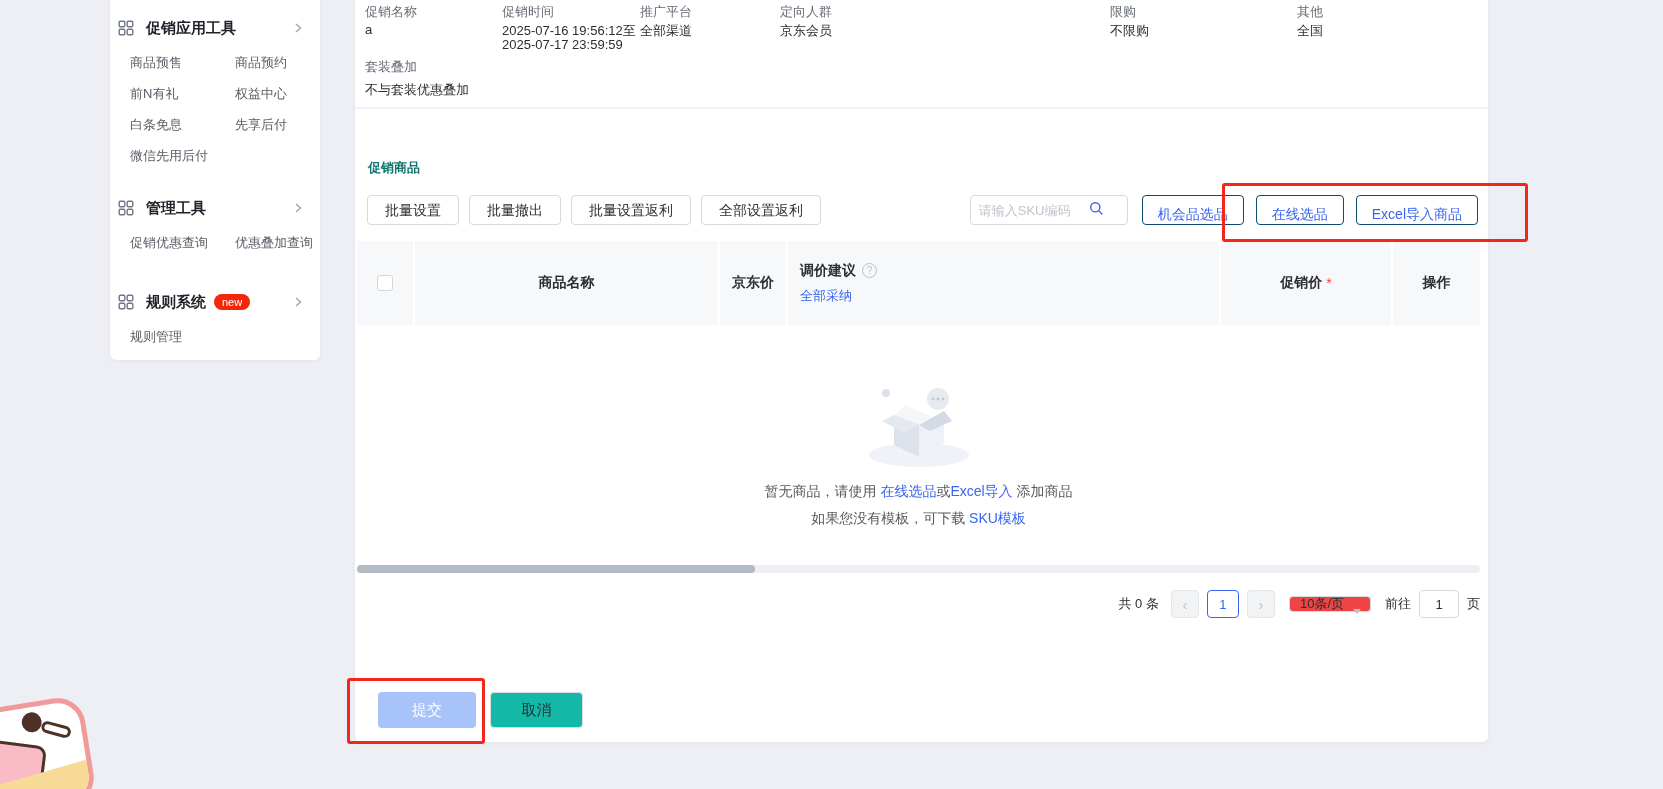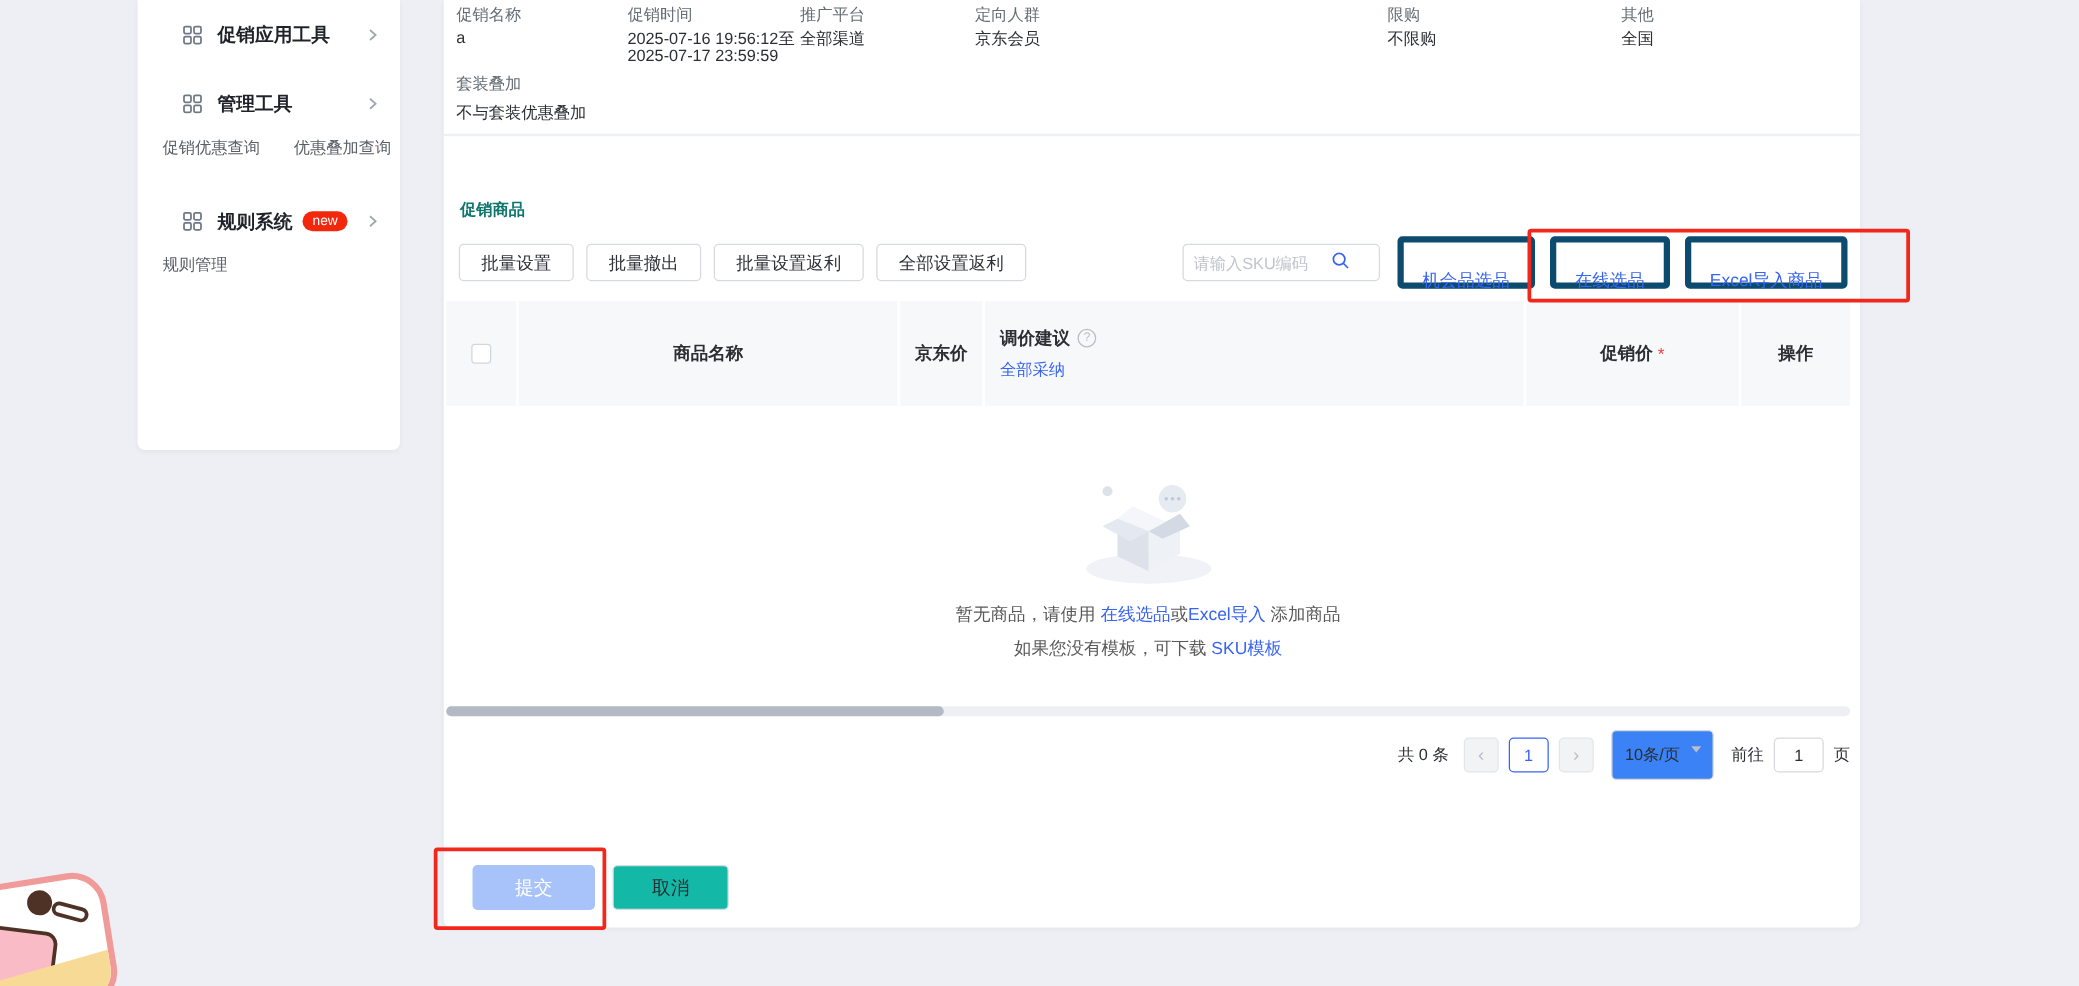--- a/index.html
+++ b/index.html
@@ -7,21 +7,21 @@
   body {
     position:relative; overflow:hidden;
     background:#edeff4;
     font-family:"Liberation Sans","DejaVu Sans",sans-serif;
     color:#262626; font-size:13px;
   }
 
   
   .sidebar { position:absolute; left:110px; top:0; width:210px; height:360px;
     background:#fff; border-radius:0 0 6px 6px; box-shadow:0 1px 4px rgba(30,40,60,.05); padding-top:16px; }
-  .side-sec-header { position:relative; display:flex; align-items:center; height:24px; padding-left:36px; cursor:pointer; }
+  .side-sec-header { position:relative; display:flex; align-items:center; height:24px; padding-left:8px; cursor:pointer; }
   .side-sec-header .sec-title { font-size:15px; font-weight:bold; color:#1f2329; margin-left:12px; }
   .side-sec-header .chev { position:absolute; right:16px; top:6px; }
   .grid-icon svg, .chev svg { display:block; }
   .badge-new { display:inline-block; margin-left:8px; background:#f2270c; color:#fff;
     font-size:11px; font-weight:normal; line-height:16px; padding:0 8px; border-radius:9px; }
   .side-items { display:grid; grid-template-columns:105px auto; margin:14px 0 0 20px; row-gap:13px; }
   .side-item { font-size:13px; color:#5a5e66; cursor:pointer; white-space:nowrap; }
   .m-top-31 { margin-top:31px; } .m-top-38 { margin-top:38px; }
 
   
@@ -42,21 +42,21 @@
   
   .toolbar { position:absolute; left:12px; right:10px; top:195px; height:30px; display:flex; align-items:center; }
   .btn-plain { height:30px; padding:0 17px; margin-right:10px; background:#fff; border:1px solid #d6d9de;
     border-radius:4px; font-size:14px; color:#2f3138; line-height:28px; cursor:pointer; white-space:nowrap; }
   .tb-spacer { flex:1; }
   .search-box { display:flex; align-items:center; width:158px; height:30px; border:1px solid #d6d9de;
     border-radius:4px; background:#fff; padding:0 8px; margin-right:14px; }
   .search-box input { border:none; outline:none; width:110px; font-size:13px; color:#333; background:transparent;
     font-family:inherit; }
   .search-box input::placeholder { color:#c0c4cc; }
-  .btn-outline { height:30px; padding:16px 15px; margin-left:12px; background:#fff; border:5px solid #0c4a6e;
+  .btn-outline { height:30px; padding:4px 15px; margin-left:12px; background:#fff; border:1px solid #0c4a6e;
     border-radius:4px; font-size:14px; color:#3864f2; line-height:28px; cursor:pointer; white-space:nowrap; }
 
   
   .thead { position:absolute; left:2px; right:8px; top:241px; height:84px; display:flex; }
   .th { background:#f7f8fa; border-right:2px solid #fff; display:flex; align-items:center;
     justify-content:center; font-size:14px; font-weight:bold; color:#2b2e33; }
   .th:last-child { border-right:none; }
   .th-cb { width:58px; }
   .th-name { width:305px; }
   .th-jd { width:68px; }
@@ -83,21 +83,21 @@
   .hscroll { position:absolute; left:2px; right:8px; top:565px; height:8px; background:#edeff3; border-radius:4px; }
   .hscroll .thumb { position:absolute; left:0; top:0; width:398px; height:8px; background:#b4bac4; border-radius:4px; cursor:grab; }
 
   
   .pager { position:absolute; right:8px; top:590px; height:28px; display:flex; align-items:center; font-size:13px; color:#2b2e33; }
   .pg-total { margin-right:12px; }
   .pg-btn { width:28px; height:28px; margin-right:8px; background:#f2f3f5; border:1px solid #e3e5e9; border-radius:4px;
     display:flex; align-items:center; justify-content:center; color:#b9bec8; font-size:15px; cursor:pointer; }
   .pg-page { width:32px; height:28px; margin-right:8px; background:#fff; border:1px solid #3864f2; border-radius:4px;
     display:flex; align-items:center; justify-content:center; color:#3864f2; cursor:pointer; }
-  .pg-size { position:relative; height:40px; margin:0 14px 0 6px; padding:0 26px 0 10px; background:#3b82f6;
+  .pg-size { position:relative; height:16px; margin:0 14px 0 6px; padding:0 26px 0 10px; background:#ef4444;
     border:1px solid #d6d9de; border-radius:4px; display:flex; align-items:center; cursor:pointer; }
   .pg-size .caret { position:absolute; right:9px; top:12px; width:0; height:0;
     border-left:4px solid transparent; border-right:4px solid transparent; border-top:5px solid #b9bec8; }
   .pg-goto-label { margin-right:8px; }
   .pg-goto-input { width:40px; height:28px; border:1px solid #d6d9de; border-radius:4px; text-align:center;
     font-size:13px; color:#2b2e33; outline:none; font-family:inherit; }
   .pg-goto-suffix { margin-left:8px; }
 
   
   .footer-bar { position:absolute; left:23px; top:692px; display:flex; }
@@ -137,20 +137,29 @@
             <rect x="9.2" y="9.2" width="5.6" height="5.6" rx="1.2"></rect>
           </g>
         </svg>
     </span>
     <span class="sec-title">促销应用工具</span>
     <span class="chev">
       <svg width="12" height="12" viewBox="0 0 12 12">
           <polyline points="4,2 8.5,6 4,10" fill="none" stroke="#a0a6b0" stroke-width="1.4"></polyline>
         </svg>
     </span>
+  </div>
+  <div class="side-items">
+    <span class="side-item">商品预售</span>
+    <span class="side-item">商品预约</span>
+    <span class="side-item">前N有礼</span>
+    <span class="side-item">权益中心</span>
+    <span class="side-item">白条免息</span>
+    <span class="side-item">先享后付</span>
+    <span class="side-item">微信先用后付</span>
   </div>
 
   <div class="side-sec-header m-top-31">
     <span class="grid-icon">
       <svg width="16" height="16" viewBox="0 0 16 16">
           <g fill="none" stroke="#6e7887" stroke-width="1.4">
         <rect x="1.2" y="1.2" width="5.6" height="5.6" rx="1.2"></rect>
             <rect x="9.2" y="1.2" width="5.6" height="5.6" rx="1.2"></rect>
         <rect x="1.2" y="9.2" width="5.6" height="5.6" rx="1.2"></rect>
             <rect x="9.2" y="9.2" width="5.6" height="5.6" rx="1.2"></rect>

